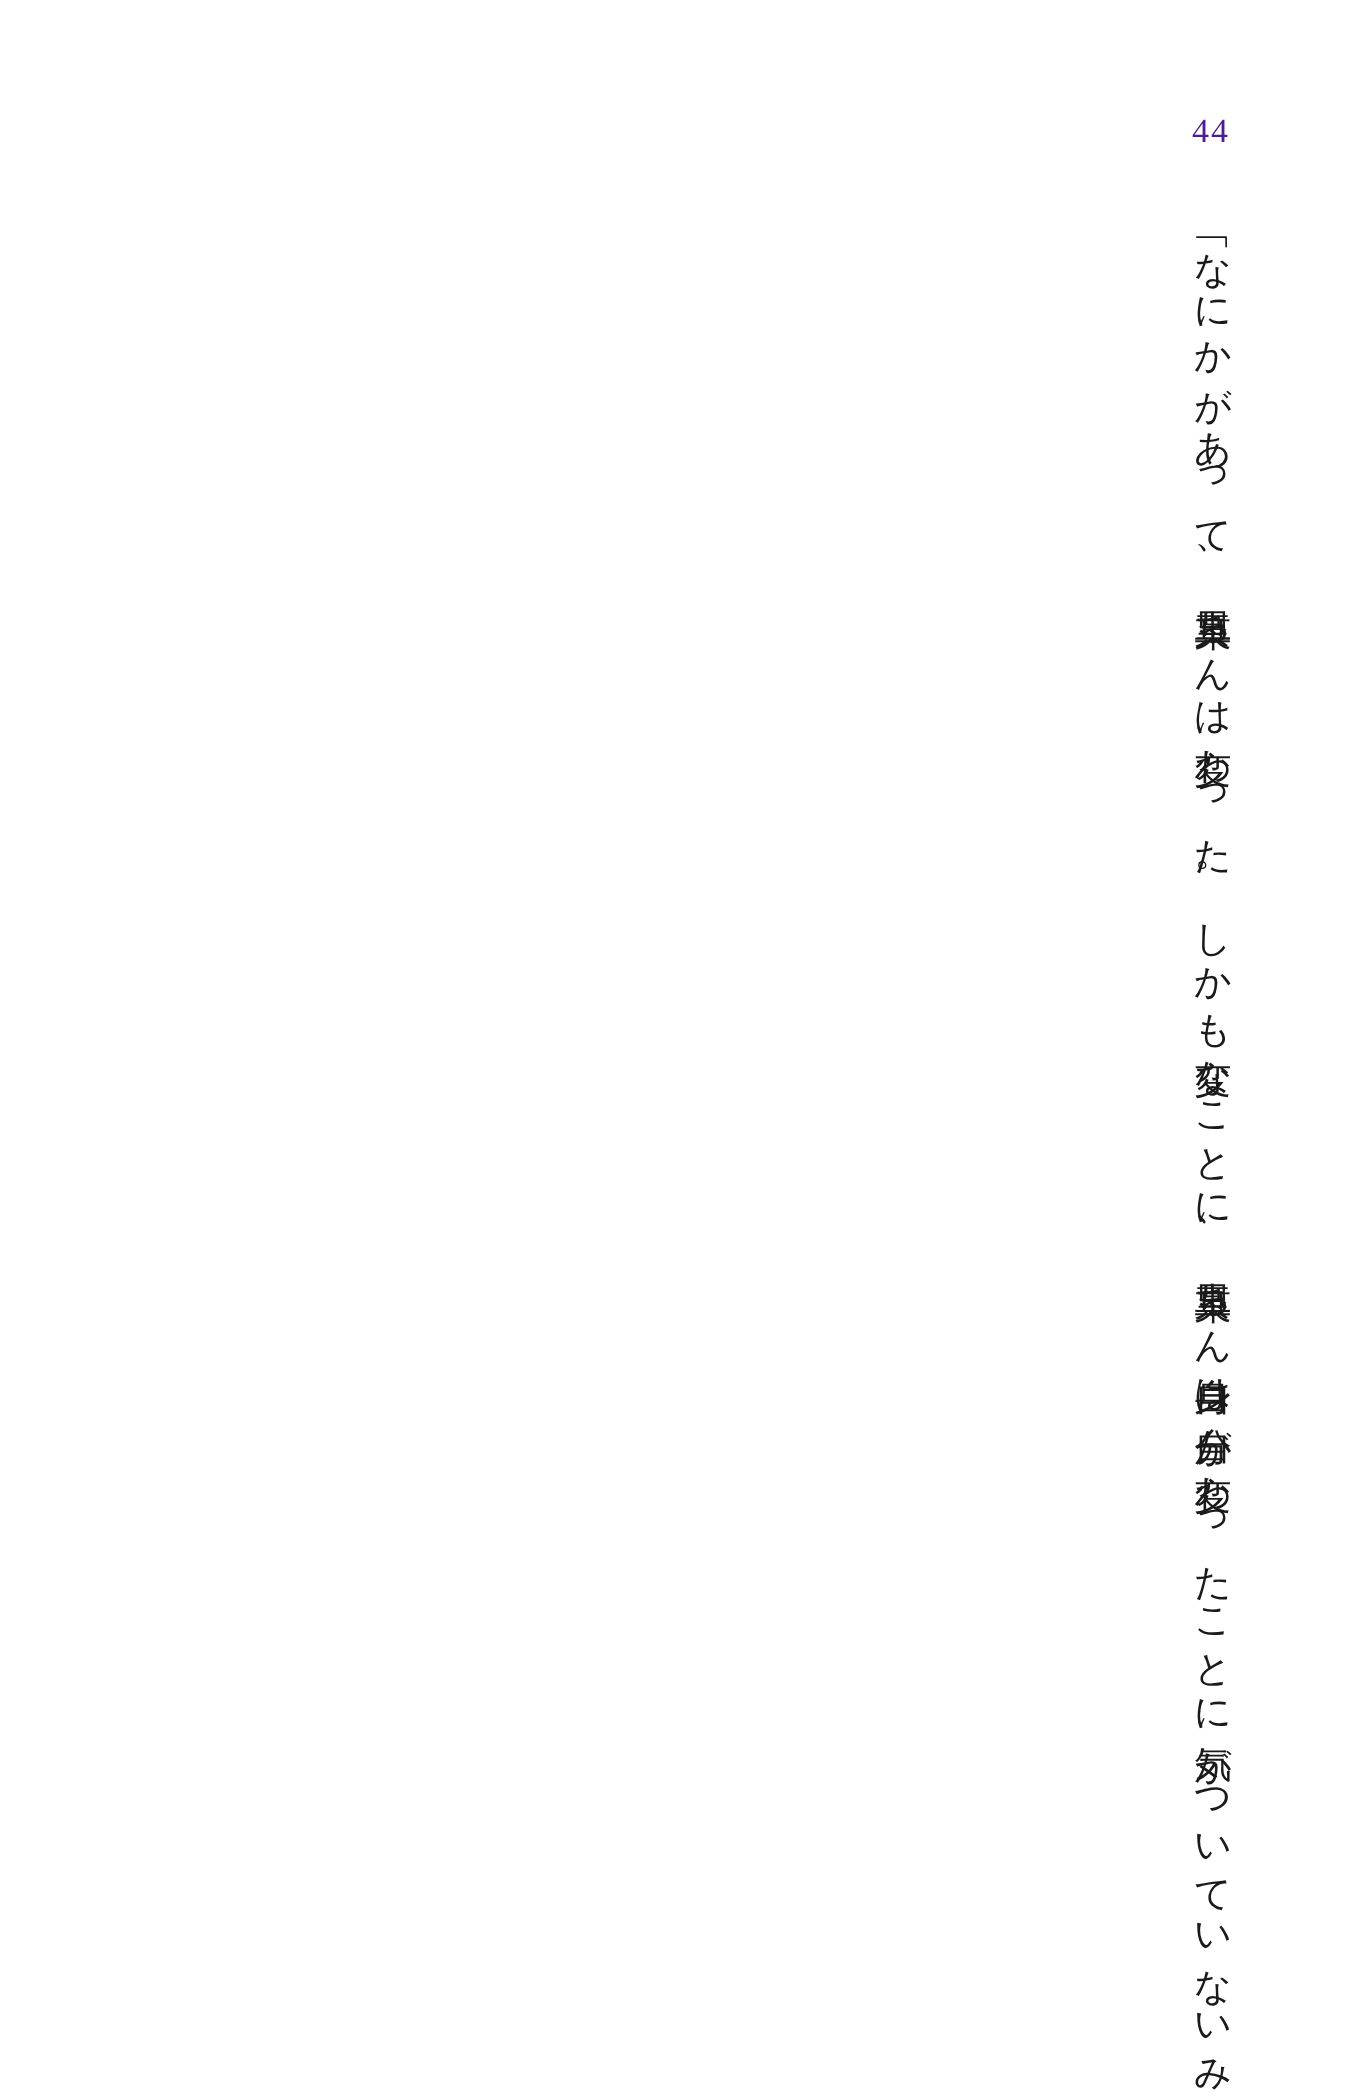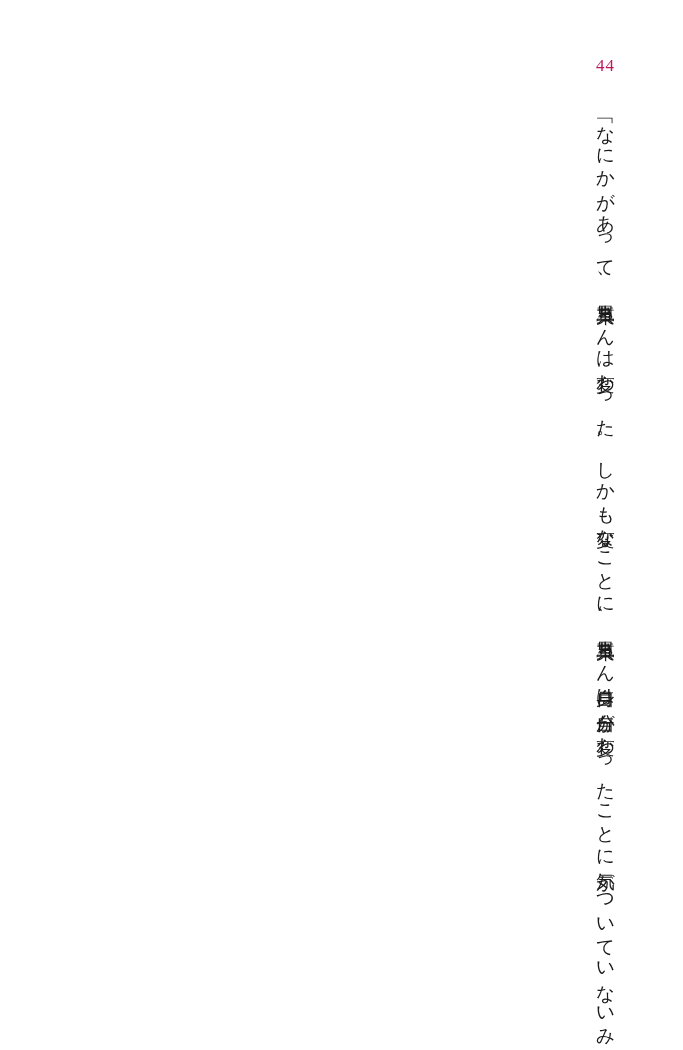--- a/index.html
+++ b/index.html
@@ -19,21 +19,21 @@
     width: 683px;
     height: 1050px;
     box-sizing: border-box;
   }
   .page-number {
     position: absolute;
     top: 56px;
     right: 68px;
     font-size: 17px;
     letter-spacing: 1px;
-    color: #be185d;
+    color: #4c1d95;
   }
   .text-body {
     position: absolute;
     top: 112px;
     right: 62px;
     left: 44px;
     height: 830px;
     writing-mode: vertical-rl;
     text-orientation: upright;
     display: flex;

